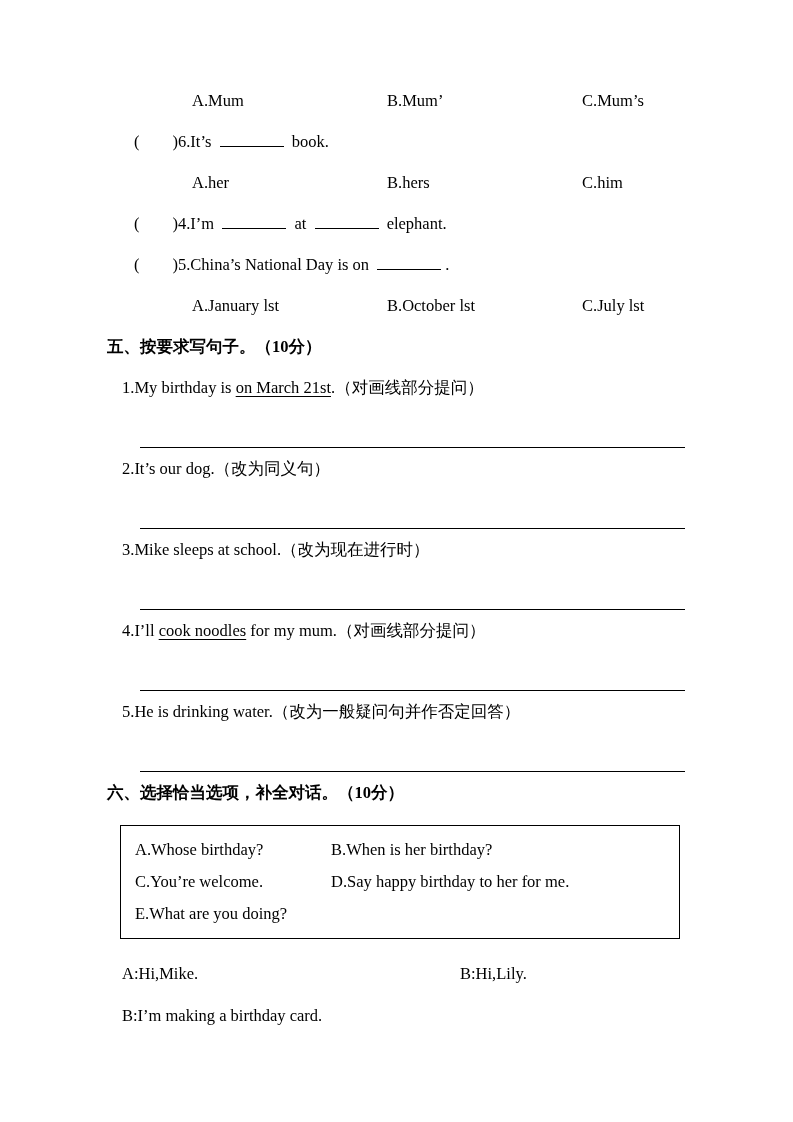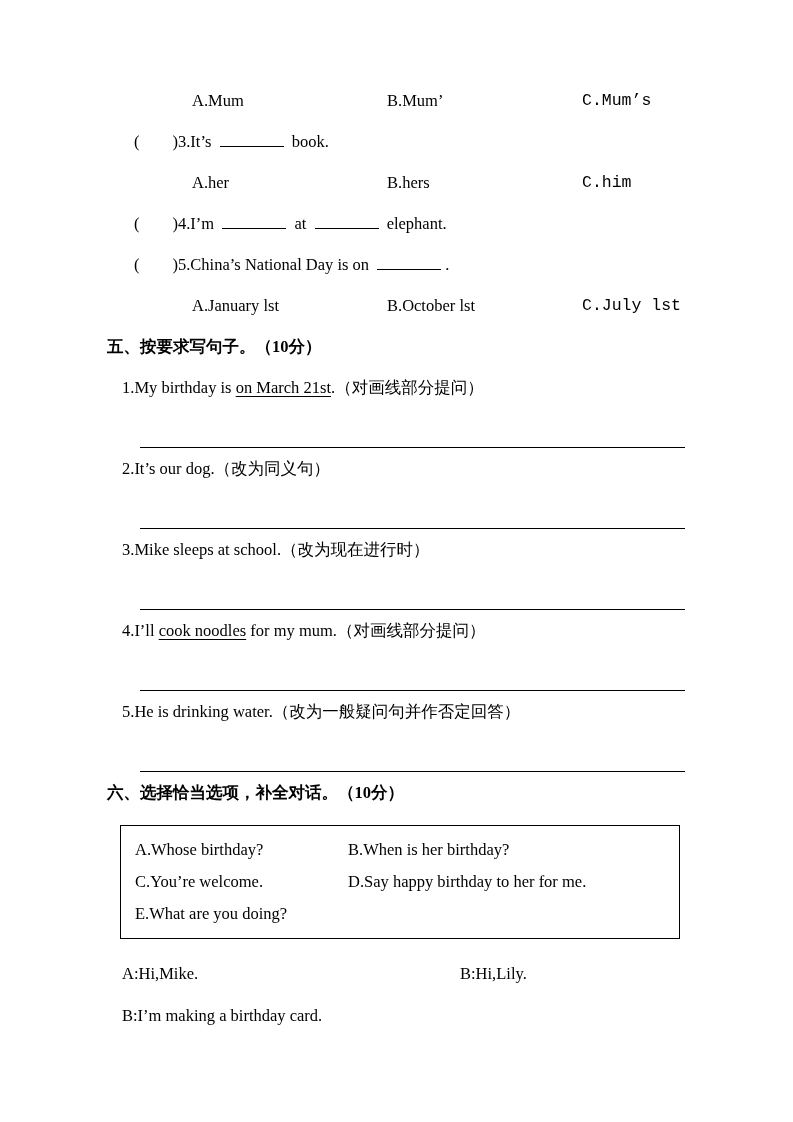--- a/index.html
+++ b/index.html
@@ -15,21 +15,21 @@
   .page {
     width: 793px;
     height: 1122px;
     padding: 80px 48px 20px 95px;
     overflow: hidden;
   }
   .row { line-height: 41px; white-space: pre-wrap; margin-left: 12px; }
   .stem { padding-left: 27px; }
   .opt-row { display: flex; padding-left: 85px; }
   .opt-row .opt { width: 195px; }
-  .opt-row .opt:last-child { width: auto; font-family: Liberation Mono, monospace; }
+  .opt-row .opt:last-child { width: auto; }
   .blank {
     display: inline-block;
     width: 64px;
     height: 1.02em;
     border-bottom: 1px solid #000;
     vertical-align: baseline;
     margin: 0 4px;
   }
   .blank.wide { width: 92px; margin: 0 2px; }
   .sec-heading { font-weight: bold; }
@@ -40,40 +40,40 @@
     margin-left: 45px;
     width: 545px;
   }
   .u { text-decoration: underline; text-underline-offset: 3px; }
   .choices-box {
     width: 560px;
     margin: 12px 0 0 25px;
     border: 1px solid #000;
     padding: 8px 10px 8px 14px;
   }
-  .box-row { display: flex; line-height: 32px; white-space: pre-wrap; gap: 17px; }
+  .box-row { display: flex; line-height: 32px; white-space: pre-wrap; }
   .box-row .box-left { width: 196px; }
   .dialogue { margin-top: 14px; }
   .d-row { display: flex; padding-left: 27px; line-height: 42px; white-space: pre-wrap; }
   .d-left { width: 338px; }
 </style>
 </head>
 <body>
 
 <div class="page">
 
   <section>
 
     <div class="row opt-row">
       <span class="opt">A.Mum</span>
       <span class="opt">B.Mum’</span>
       <span class="opt">C.Mum’s</span>
     </div>
 
-    <div class="row stem"><span>(        )3.It’s </span><span class="blank"></span><span> book.</span></div>
+    <div class="row stem"><span>(        )6.It’s </span><span class="blank"></span><span> book.</span></div>
     <div class="row opt-row">
       <span class="opt">A.her</span>
       <span class="opt">B.hers</span>
       <span class="opt">C.him</span>
     </div>
 
     <div class="row stem"><span>(        )4.I’m </span><span class="blank"></span><span> at </span><span class="blank"></span><span> elephant.</span></div>
 
     <div class="row stem"><span>(        )5.China’s National Day is on </span><span class="blank"></span><span>.</span></div>
     <div class="row opt-row">

